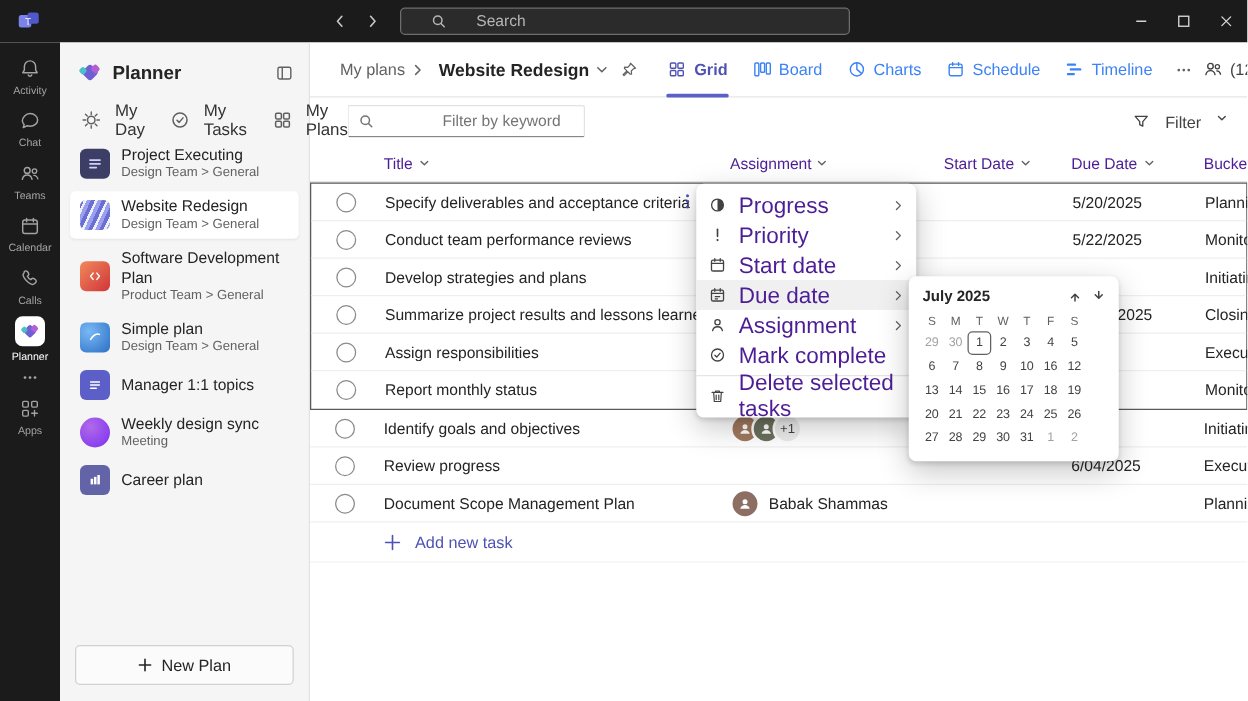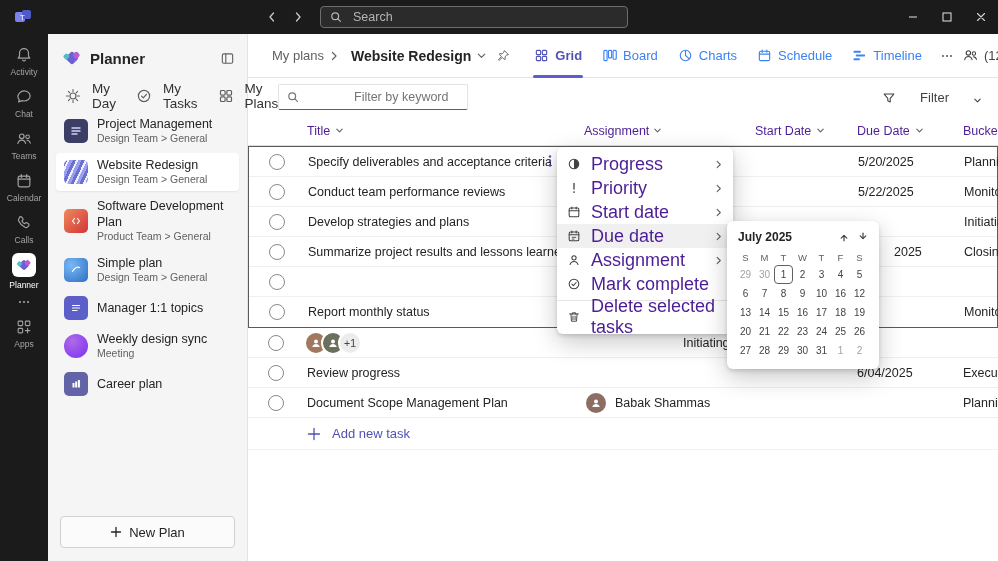--- a/index.html
+++ b/index.html
@@ -5,21 +5,21 @@
   * { box-sizing: border-box; margin: 0; padding: 0; }
   html,body { width: 998px; height: 561px; overflow: hidden; }
   body { font-family: "Liberation Sans", sans-serif; background:#fff; position:relative; color:#242424; }
   svg { display:block; }
 
   
   .titlebar { height:34px; background:#1b1b1b; display:flex; align-items:center; color:#d8d8d8; }
   .tb-logo { margin-left:14px; }
   .tb-nav { display:flex; gap:14px; margin-left:234px; color:#c8c8c8; }
   .tb-nav > div { cursor:pointer; }
-  .tb-search { margin-left:16px; width:308px; height:22px; background:#2b2b2b; border:1px solid #6e6e6e; border-radius:4px; display:flex; align-items:center; gap:11px; padding:0 9px; }
+  .tb-search { margin-left:16px; width:360px; height:22px; background:#2b2b2b; border:1px solid #6e6e6e; border-radius:4px; display:flex; align-items:center; gap:24px; padding:0 24px; }
   .tb-search input { flex:1; background:transparent; border:none; outline:none; color:#e0e0e0; font-size:12.5px; font-family:inherit; }
   .tb-search input::placeholder { color:#b5b5b5; }
   .tb-win { margin-left:auto; display:flex; }
   .tb-winbtn { width:34px; height:34px; display:flex; align-items:center; justify-content:center; color:#d4d4d4; }
 
   
   .app { display:flex; height:527px; }
 
   
   .rail { width:48px; background:#1b1b1b; display:flex; flex-direction:column; align-items:center; padding-top:6px; flex:none; }
@@ -67,21 +67,21 @@
   .tab.active { color:#4f52b2; font-weight:700; }
   .tab.active::after { content:""; position:absolute; left:9px; right:9px; bottom:0; height:2.5px; background:#5b5fc7; border-radius:2px; }
   .tab-more { display:flex; align-items:center; padding:0 8px; color:#616161; cursor:pointer; }
   .hdr-right { margin-left:auto; display:flex; align-items:center; gap:12px; }
   .members { display:flex; align-items:center; gap:5px; font-size:13px; color:#424242; cursor:pointer; }
 
   .toolbar { height:38px; display:flex; align-items:center; padding:0 16px 0 30px; flex:none; }
   .filter-input { width:190px; height:26px; border:1px solid #e3e3e3; border-bottom:1.5px solid #5f5f5f; border-radius:2px; background:#fff; display:flex; align-items:center; gap:7px; padding:0 8px; }
   .filter-input input { flex:1; border:none; outline:none; font-size:12.5px; font-family:inherit; color:#6d28d9; min-width:0;margin-left:48px; }
   .filter-input input::placeholder { color:#757575; }
-  .filter-btn { margin-left:auto; display:flex; align-items:flex-end; gap:24px; font-size:13px; color:#424242; cursor:pointer; }
+  .filter-btn { margin-left:auto; display:flex; align-items:flex-start; gap:12px; font-size:13px; color:#424242; cursor:pointer; }
 
   
   .thead { display:flex; align-items:center; height:30px; font-size:12.5px; color:#4c1d95; border-bottom:1px solid #dedede; flex:none; }
   .c-sel    { width:56px;  flex:none; display:flex; justify-content:center; }
   .c-title  { width:280px; flex:none; padding-left:3px; display:flex; align-items:center; gap:5px; white-space:nowrap; overflow:hidden; }
   .c-assign { width:171px; flex:none; display:flex; align-items:center; white-space:nowrap; }
   .c-start  { width:102px; flex:none; display:flex; align-items:center; gap:5px; white-space:nowrap; }
   .c-due    { width:106px; flex:none; display:flex; align-items:center; gap:5px; white-space:nowrap; }
   .c-bucket { width:130px; flex:none; display:flex; align-items:center; gap:5px; white-space:nowrap; }
   .sort-chev { color:#616161; }
@@ -101,21 +101,21 @@
   
   .ctx { position:absolute; left:557px; top:147px; width:176px; background:#fff; border-radius:6px; box-shadow:0 2px 4px rgba(0,0,0,.14), 0 8px 24px rgba(0,0,0,.22); padding:5px 0; z-index:30; }
   .ctx-item { display:flex; align-items:center; gap:10px; height:24px; padding:0 10px; font-size:18px; color:#4c1d95; cursor:pointer; }
   .ctx-item .cic { color:#424242; flex:none; }
   .ctx-item .lab { flex:1; }
   .ctx-item .sub { color:#616161; flex:none; }
   .ctx-item.hl { background:#f0f0f0; }
   .ctx-div { height:1px; background:#e5e5e5; margin:4px 0; }
 
   
-  .cal { position:absolute; left:727px; top:221px; width:152px; background:#fff; border-radius:6px; box-shadow:0 2px 4px rgba(0,0,0,.14), 0 8px 24px rgba(0,0,0,.22); padding:8px 9px 9px; z-index:31; }
+  .cal { position:absolute; left:727px; top:221px; width:168px; background:#fff; border-radius:6px; box-shadow:0 2px 4px rgba(0,0,0,.14), 0 8px 24px rgba(0,0,0,.22); padding:8px 9px 9px; z-index:31; }
   .cal-head { display:flex; align-items:center; padding:1px 2px 6px; }
   .cal-title { font-size:12px; font-weight:700; color:#242424; }
   .cal-arrows { margin-left:auto; display:flex; gap:9px; color:#424242; }
   .cal-arrows > div { cursor:pointer; }
   .cal-grid { display:grid; grid-template-columns:repeat(7,19px); }
   .cal-wd { height:15px; font-size:9.5px; color:#616161; display:flex; align-items:center; justify-content:center; }
   .cal-d { height:19px; font-size:10px; color:#424242; display:flex; align-items:center; justify-content:center; border-radius:4px; cursor:pointer; }
   .cal-d.muted { color:#a2a2a2; }
   .cal-d.sel { border:1px solid #616161; }
 </style>
@@ -311,21 +311,21 @@
       </div>
     </div>
     <div class="sb-plans">
       <div class="sb-plan">
         <span class="tile t-pm">
             <svg width="12" height="12" viewBox="0 0 12 12">
               <path d="M2 3h8M2 6h8M2 9h5" stroke="#cfd2ff" stroke-width="1.4" stroke-linecap="round"></path>
             </svg>
           </span>
         <span>
-          <div class="sb-plan-name">Project Management</div>
+          <div class="sb-plan-name">Project Executing</div>
           <div class="sb-plan-sub">Design Team &gt; General</div>
         </span>
       </div>
       <div class="sb-plan selected">
         <span class="tile t-wr"></span>
         <span>
           <div class="sb-plan-name">Website Redesign</div>
           <div class="sb-plan-sub">Design Team &gt; General</div>
         </span>
       </div>
@@ -622,20 +622,23 @@
             <span class="due-frag">2025</span>
           </div>
         <div class="c-bucket">
             <span>Closing</span>
           </div>
       </div>
       <div class="row">
         <div class="c-sel">
             <span class="rowcirc"></span>
           </div>
+        <div class="c-title">
+            <span>Assign responsibilities</span>
+          </div>
         <div class="c-assign"></div>
         <div class="c-start"></div>
         <div class="c-due">
             <span></span>
           </div>
         <div class="c-bucket">
             <span>Executing</span>
           </div>
       </div>
       <div class="row">
@@ -652,20 +655,23 @@
           </div>
         <div class="c-bucket">
             <span>Monitoring</span>
           </div>
       </div>
     </div>
 
     <div class="row">
       <div class="c-sel">
           <span class="rowcirc"></span>
+        </div>
+      <div class="c-title">
+          <span>Identify goals and objectives</span>
         </div>
       <div class="c-assign">
         <span class="avatar av-a">
             <svg width="12" height="12" viewBox="0 0 12 12">
               <circle cx="6" cy="4.4" r="2" fill="#fff"></circle>
               <path d="M2.2 10c.6-2 2.1-3 3.8-3s3.2 1 3.8 3z" fill="#fff"></path>
             </svg>
           </span>
         <span class="avatar av-b ov">
             <svg width="12" height="12" viewBox="0 0 12 12">

